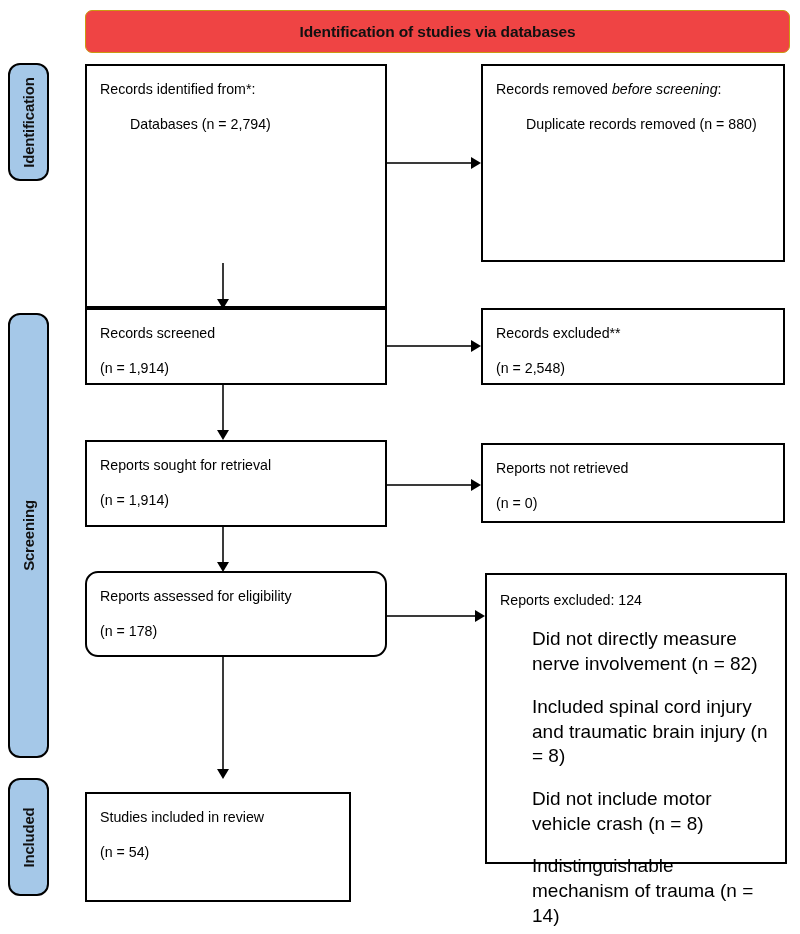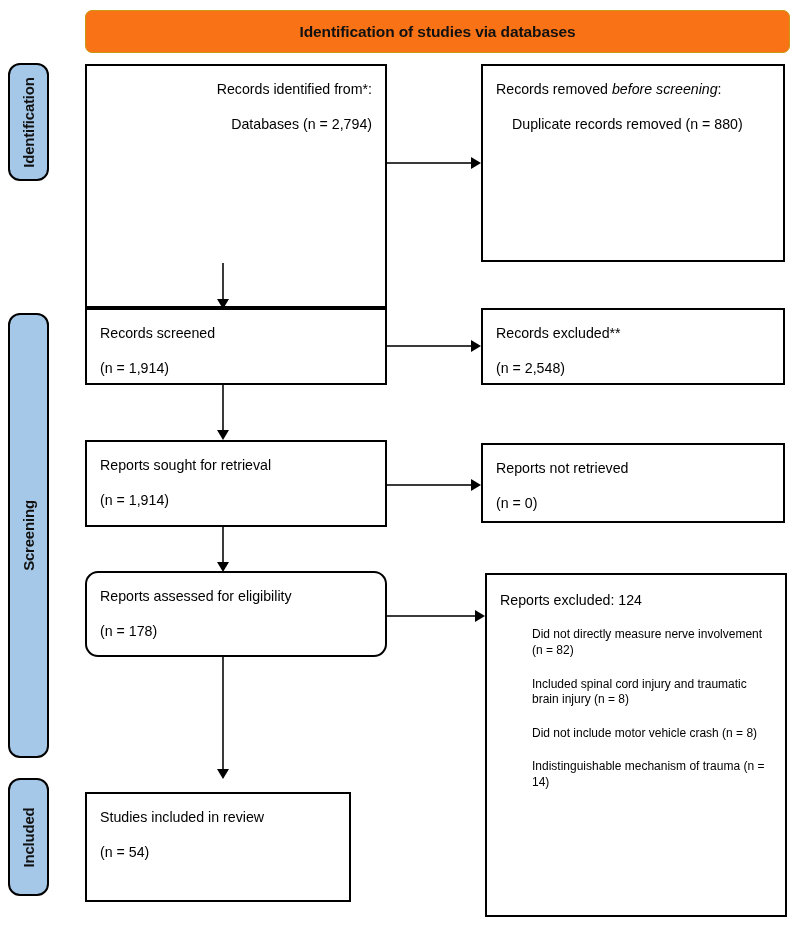--- a/index.html
+++ b/index.html
@@ -19,21 +19,21 @@
     overflow: hidden;
   }
 
   
   .phase-banner {
     position: absolute;
     left: 85px;
     top: 10px;
     width: 705px;
     height: 43px;
-    background: #f97316;
+    background: #ef4444;
     border: 1.5px solid #C99A11;
     border-radius: 7px;
     box-sizing: border-box;
     display: flex;
     align-items: center;
     justify-content: center;
   }
   .phase-banner-text {
     font-size: 15.5px;
     font-weight: bold;
@@ -74,40 +74,40 @@
     box-sizing: border-box;
     padding: 14px 13px 10px 13px;
   }
   .box-line {
     font-size: 14.2px;
     line-height: 1.30;
     color: #000000;
     margin: 0 0 0 0;
   }
   .box-line + .box-line { margin-top: 17px; }
-  .box-line.indented { margin-left: 16px; }
+  .box-line.indented { margin-left: 30px; }
   .ital { font-style: italic; }
 
   
-  #box-identified        { left: 85px;  top: 64px;  width: 302px; height: 244px; text-align: right; }
+  #box-identified        { left: 85px;  top: 64px;  width: 302px; height: 244px; }
   #box-screened          { left: 85px;  top: 308px; width: 302px; height: 77px;  }
   #box-sought            { left: 85px;  top: 440px; width: 302px; height: 87px;  }
   #box-assessed          { left: 85px;  top: 571px; width: 302px; height: 86px; border-radius: 13px;  }
   #box-included-review   { left: 85px;  top: 792px; width: 266px; height: 110px; }
 
   
   #box-removed-before    { left: 481px; top: 64px;  width: 304px; height: 198px; }
   #box-records-excluded  { left: 481px; top: 308px; width: 304px; height: 77px;  }
   #box-not-retrieved     { left: 481px; top: 443px; width: 304px; height: 80px;  }
-  #box-reports-excluded  { left: 485px; top: 573px; width: 302px; height: 344px; padding-top: 16px; }
+  #box-reports-excluded  { left: 485px; top: 573px; width: 302px; height: 291px; padding-top: 16px; }
 
   #box-reports-excluded .excl-reason {
     margin-left: 32px;
     margin-top: 18px;
-    font-size: 12px;
+    font-size: 19px;
     line-height: 1.30;
   }
 
   
   .arrow-v, .arrow-h {
     position: absolute;
   }
   .arrow-v {
     width: 2px;
     background: #3a3a3a;

